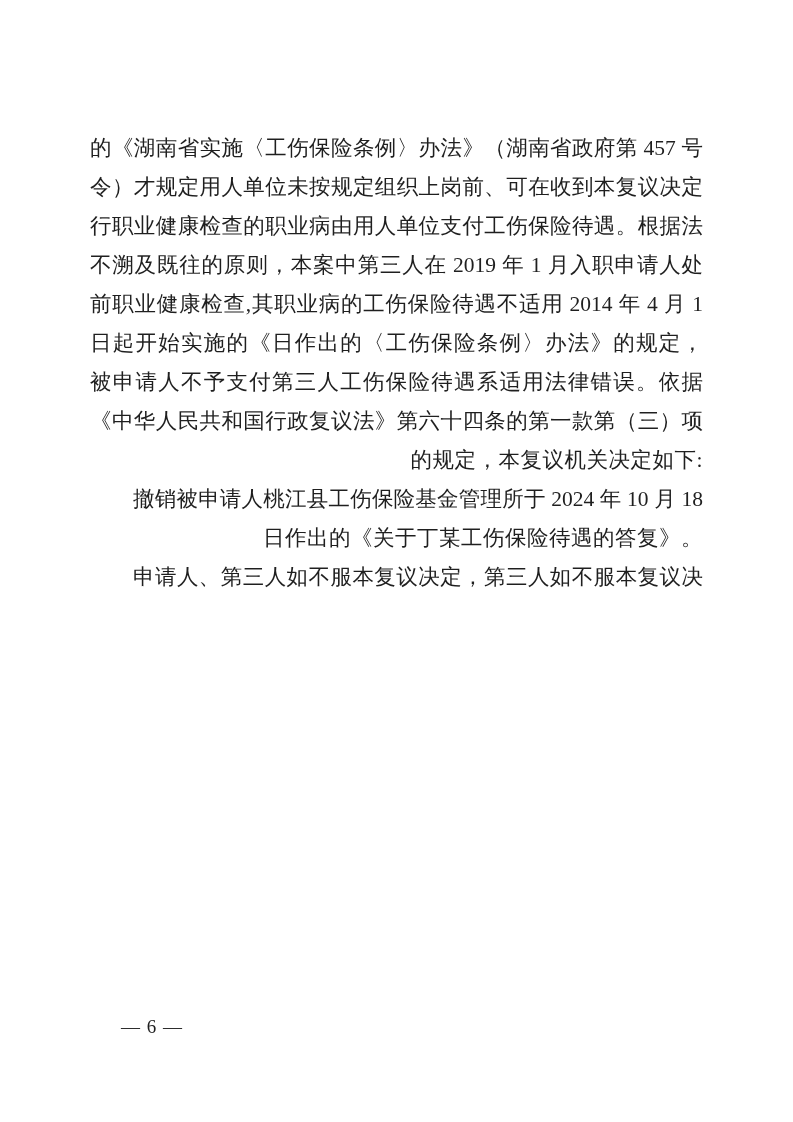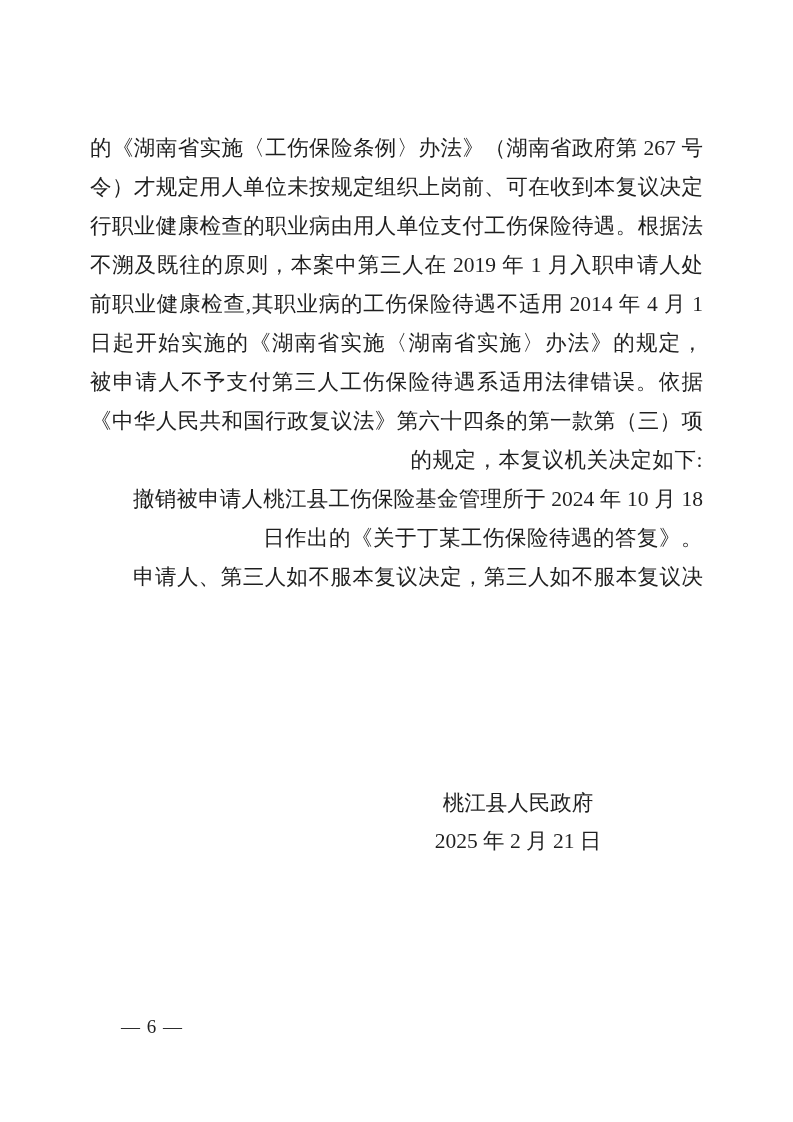--- a/index.html
+++ b/index.html
@@ -58,34 +58,30 @@
     letter-spacing: 1px;
     color: #1f1f1f;
   }
 </style>
 </head>
 <body>
 
 <div class="page">
 
   <div class="body-text">
-    <div class="line just">的《湖南省实施〈工伤保险条例〉办法》（湖南省政府第 267 号</div>
+    <div class="line just">的《湖南省实施〈工伤保险条例〉办法》（湖南省政府第 457 号</div>
     <div class="line just">令）才规定用人单位未按规定组织上岗前、可在收到本复议决定书</div>
     <div class="line just">行职业健康检查的职业病由用人单位支付工伤保险待遇。根据法</div>
     <div class="line just">不溯及既往的原则，本案中第三人在 2019 年 1 月入职申请人处</div>
     <div class="line just">前职业健康检查,其职业病的工伤保险待遇不适用 2014 年 4 月 1</div>
-    <div class="line just">日起开始实施的《湖南省实施〈湖南省实施〉办法》的规定，</div>
+    <div class="line just">日起开始实施的《日作出的〈工伤保险条例〉办法》的规定，</div>
     <div class="line just">被申请人不予支付第三人工伤保险待遇系适用法律错误。依据</div>
     <div class="line just">《中华人民共和国行政复议法》第六十四条的第一款第（三）项</div>
     <div class="line end">的规定，本复议机关决定如下:</div>
     <div class="line just indent">撤销被申请人桃江县工伤保险基金管理所于 2024 年 10 月 18</div>
     <div class="line end">日作出的《关于丁某工伤保险待遇的答复》。</div>
     <div class="line just indent">申请人、第三人如不服本复议决定，第三人如不服本复议决定</div>
   </div>
 
-  <div class="signature-block">
-    <div>桃江县人民政府</div>
-    <div>2025 年 2 月 21 日</div>
-  </div>
 
   <div class="page-number">— 6 —</div>
 
 </div>
 
 </body></html>

